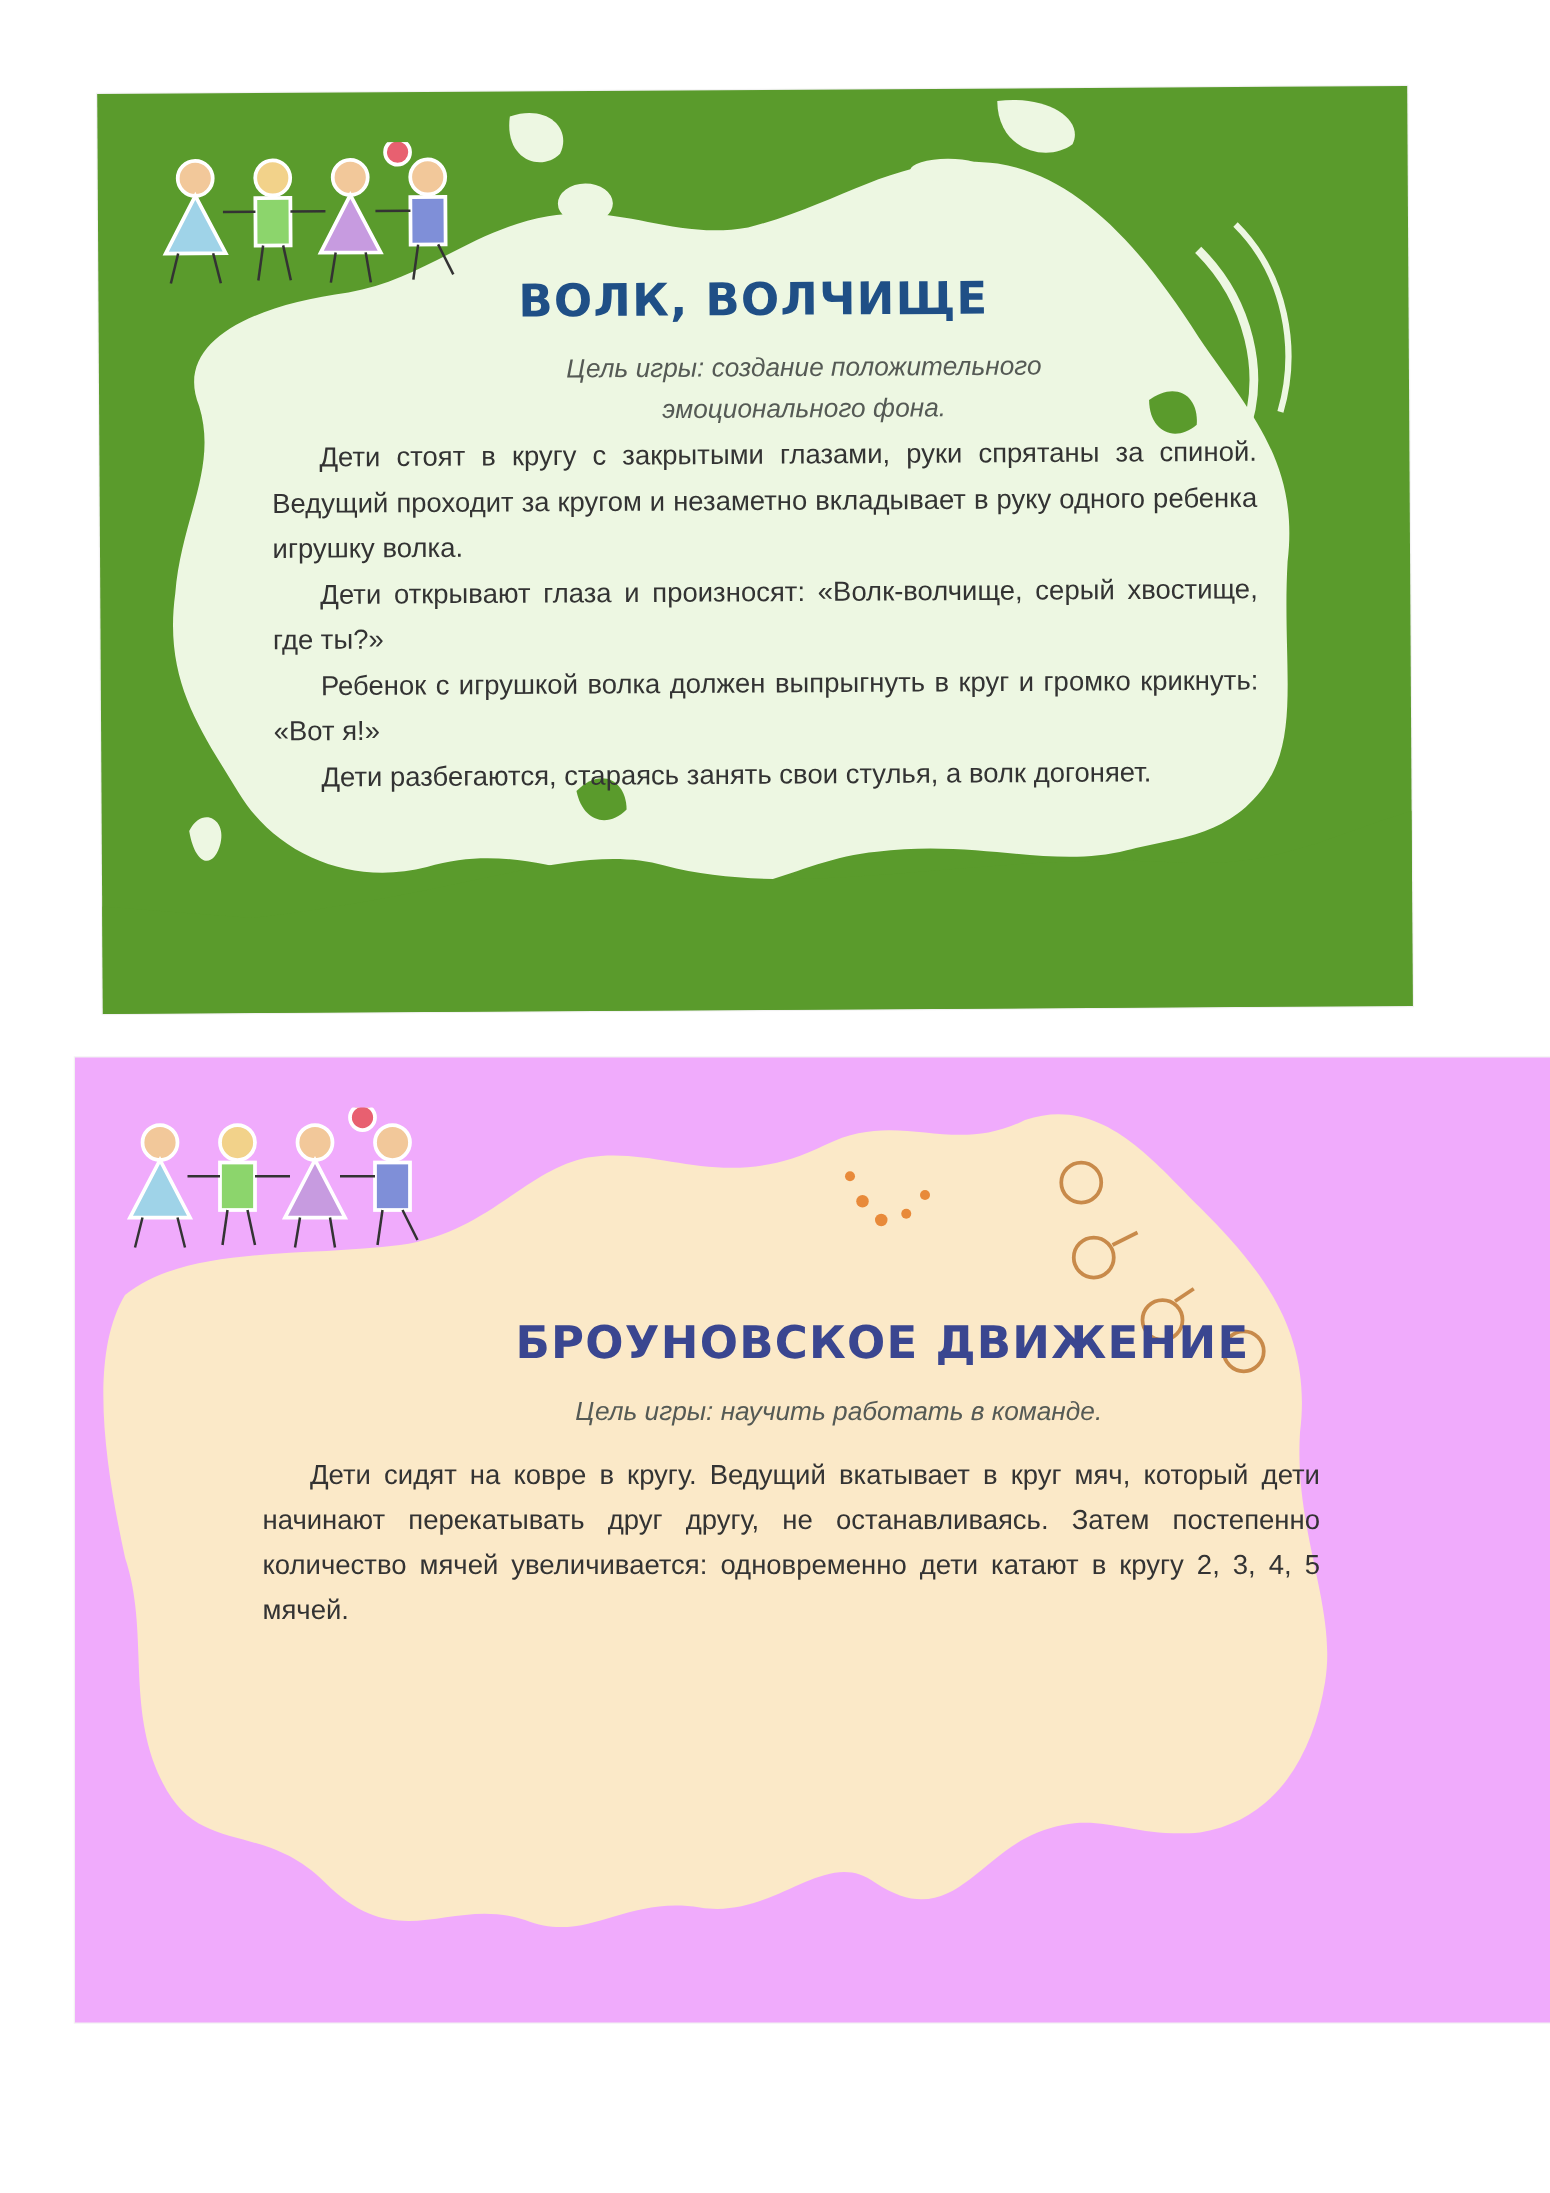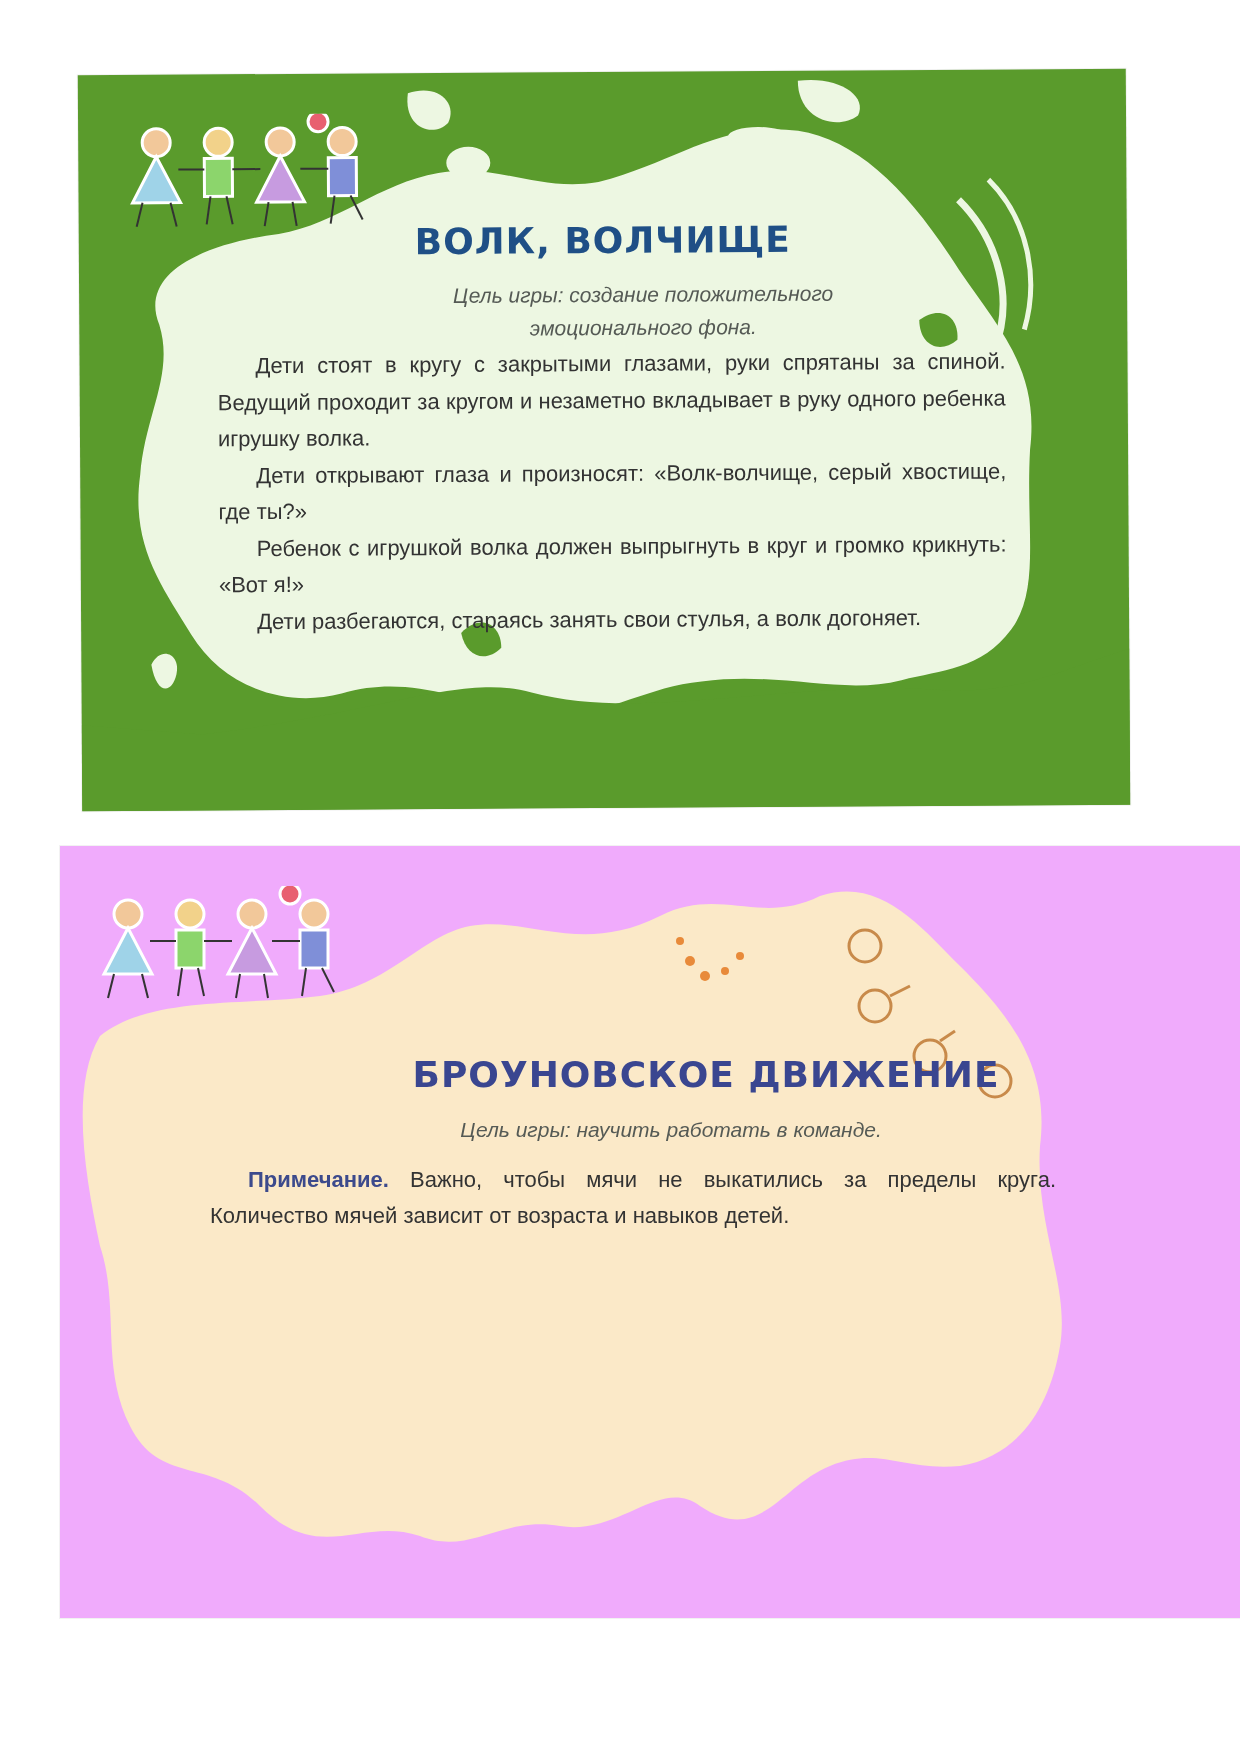--- a/index.html
+++ b/index.html
@@ -136,15 +136,15 @@
         <line x1="108" y1="82" x2="114" y2="110"></line>
         <line x1="150" y1="88" x2="146" y2="112"></line>
         <line x1="174" y1="88" x2="178" y2="112"></line>
         <line x1="216" y1="82" x2="212" y2="110"></line>
         <line x1="232" y1="82" x2="244" y2="106"></line>
       </g>
   </svg>
   <div class="title orange-title">БРОУНОВСКОЕ ДВИЖЕНИЕ</div>
   <div class="subtitle orange-sub">Цель игры: научить работать в команде.</div>
   <div class="body-text orange-body">
-    <p><span class="note-label">Примечание.</span><span> Важно, чтобы мячи не выкатились за пределы круга. Количество мячей зависит от возраста и навыков детей.</span></p>
+    <p>Дети сидят на ковре в кругу. Ведущий вкатывает в круг мяч, который дети начинают перекатывать друг другу, не останавливаясь. Затем постепенно количество мячей увеличивается: одновременно дети катают в кругу 2, 3, 4, 5 мячей.</p>
   </div>
 </div>
 
 </body></html>

